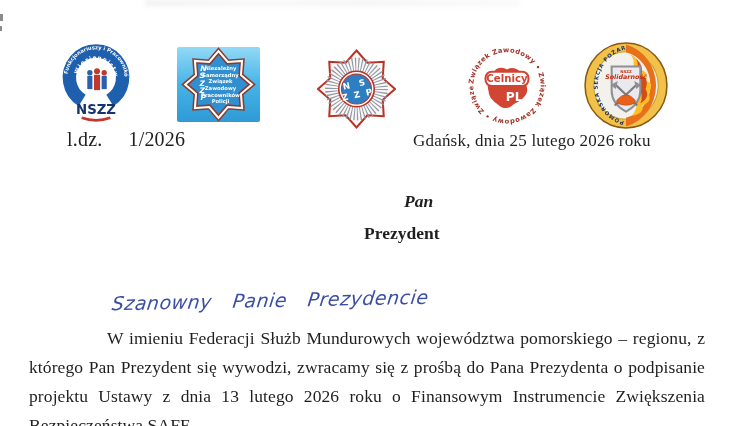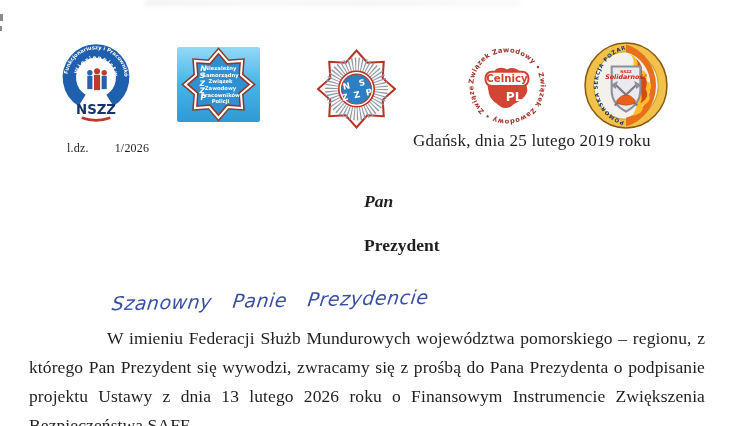--- a/index.html
+++ b/index.html
@@ -20,34 +20,34 @@
   .speck-2 { left:0; top:26px; width:2px; height:5px; }
 
   .logo { position:absolute; }
   .logo-prison       { left:54px;  top:43px; width:84px;  height:82px; }
   .logo-police-union { left:177px; top:47px; width:83px;  height:75px; }
   .logo-police-star  { left:317px; top:47px; width:79px;  height:84px; }
   .logo-customs      { left:461px; top:44px; width:92px;  height:86px; }
   .logo-fire         { left:583px; top:42px; width:86px;  height:87px; }
 
   .reference {
-    position:absolute; left:67px; top:141px;
-    font-size:12px; letter-spacing:.2px;
+    position:absolute; left:67px; top:128px;
+    font-size:20px; letter-spacing:.2px;
   }
   .reference .ref-number { display:inline-block; margin-left:26px; }
 
   .dateline {
     position:absolute; left:413px; top:131px;
     font-size:17px; letter-spacing:.2px;
   }
 
   .recipient { position:absolute; left:364px; top:192px; }
   .recipient-line { font-size:17.5px; font-weight:bold; line-height:19px; margin-bottom:6px; }
-  .recipient-line.italic { font-style:italic; }
-  .recipient-line.gap-before { margin-top:25px;text-align:right; }
+  .recipient-line.italic { font-style:italic;margin-left:40px; }
+  .recipient-line.gap-before { margin-top:13px;text-align:right; }
 
   .salutation {
     position:absolute; left:112px; top:289px; width:320px;
     font-family:"DejaVu Sans",sans-serif;
     font-style:italic; font-size:19px; letter-spacing:.5px; word-spacing:14px;
     transform:rotate(-1.2deg) skewX(-8deg);
     white-space:nowrap;
   }
 
   .body-paragraph {
@@ -166,21 +166,21 @@
       <path d="M50,38 L57,42 L52,46 Z" fill="#8f8f98" stroke="none"></path>
       <path d="M34,38 L27,42 L32,46 Z" fill="#8f8f98" stroke="none"></path>
     </g>
     <path d="M33,57 Q42,46 51,57 L51,59.5 Q42,64 33,59.5 Z" fill="#e8601c" stroke="#b34a12" stroke-width="0.6"></path>
   </svg>
 
   <div class="reference">
     <span>l.dz.</span><span class="ref-number">1/2026</span>
   </div>
 
-  <div class="dateline">Gdańsk, dnia 25 lutego 2019 roku</div>
+  <div class="dateline">Gdańsk, dnia 25 lutego 2026 roku</div>
 
   <div class="recipient">
     <div class="recipient-line italic">Pan</div>
     <div class="recipient-line gap-before">Prezydent</div>
   </div>
 
   <div class="salutation" id="salutation" style="color: rgb(58, 79, 164);">Szanowny Panie Prezydencie</div>
 
   <div class="body-paragraph">W imieniu Federacji Służb Mundurowych województwa pomorskiego – regionu, z którego Pan Prezydent się wywodzi, zwracamy się z prośbą do Pana Prezydenta o podpisanie projektu Ustawy z dnia 13 lutego 2026 roku o Finansowym Instrumencie Zwiększenia Bezpieczeństwa SAFE.</div>
 

